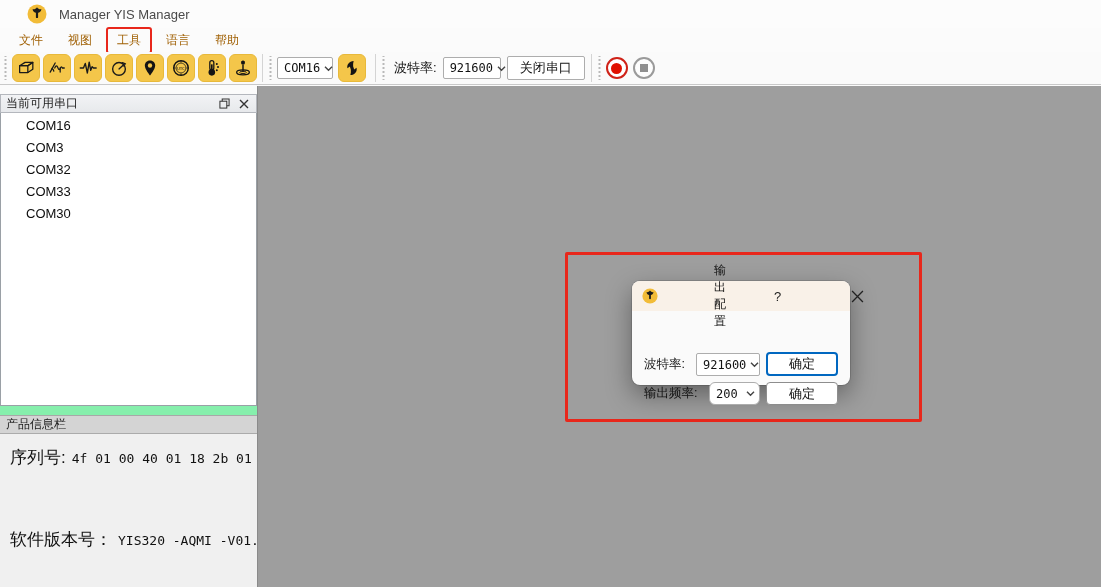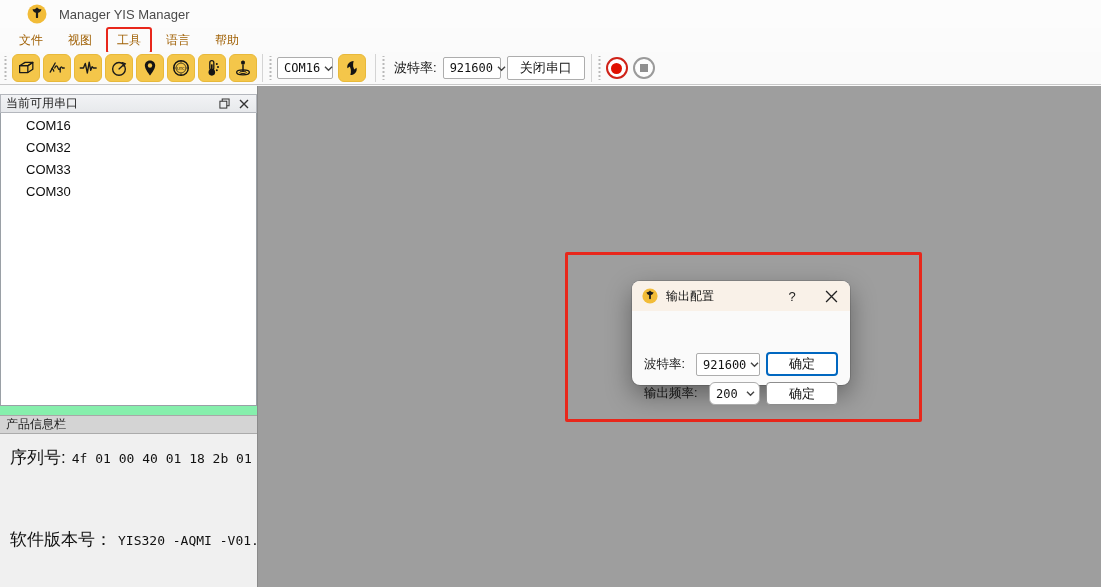--- a/index.html
+++ b/index.html
@@ -52,21 +52,21 @@
 
   
   .main-area { position:absolute; left:257px; top:86px; width:844px; height:501px; background:#9e9e9e; border-left:1px solid #8a8a8a; }
 
   
   .annotation-rect { position:absolute; left:565px; top:252px; width:357px; height:170px; border:3px solid #e8271b; border-radius:2px; z-index:5; }
 
   
   .dialog { position:absolute; left:632px; top:281px; width:218px; height:104px; border-radius:8px; background:#fafafa;
       box-shadow:0 10px 26px rgba(0,0,0,.38), 0 0 0 1px rgba(0,0,0,.12); z-index:6; }
-  .dlg-titlebar { height:30px; background:#f9f1e8; border-radius:8px 8px 0 0; display:flex; align-items:center; padding:0 11px 0 10px; }
+  .dlg-titlebar { height:30px; background:#f9f1e8; border-radius:8px 8px 0 0; display:flex; align-items:center; padding:0 11px 0 10px;gap:48px; }
   .dlg-icon { width:16px; height:16px; flex:0 0 auto; }
   .dlg-title { font-size:12px; color:#111; margin-left:8px; flex:1; }
   .dlg-help { font-size:13px; color:#222; width:18px; text-align:center; }
   .dlg-close { width:16px; height:16px; margin-left:22px; display:flex; align-items:center; justify-content:center; }
   .dlg-body { position:relative; height:74px; }
   .dlg-label { position:absolute; left:12px; font-size:12.5px; color:#111; line-height:23px; }
   .dlg-combo { position:absolute; height:23px; }
   .dlg-combo .val { font-size:12px; }
   .dlg-btn { position:absolute; left:134px; width:72px; background:#fff; border-radius:4px; font-size:13px; color:#111;
       display:flex; align-items:center; justify-content:center; }
@@ -207,20 +207,21 @@
       </svg>
     </span>
     <span class="dh-btn">
       <svg width="10" height="10" viewBox="0 0 10 10" stroke="#333" stroke-width="1.4">
           <path d="M1 1 L9 9 M9 1 L1 9"></path>
         </svg>
     </span>
   </div>
   <div class="port-list">
     <div class="port-item">COM16</div>
+    <div class="port-item">COM3</div>
     <div class="port-item">COM32</div>
     <div class="port-item">COM33</div>
     <div class="port-item">COM30</div>
   </div>
   <div class="splitter"></div>
   <div class="info-header">
     <span>产品信息栏</span>
   </div>
   <div class="info-body">
     <div class="info-row" style="top:12px;">

